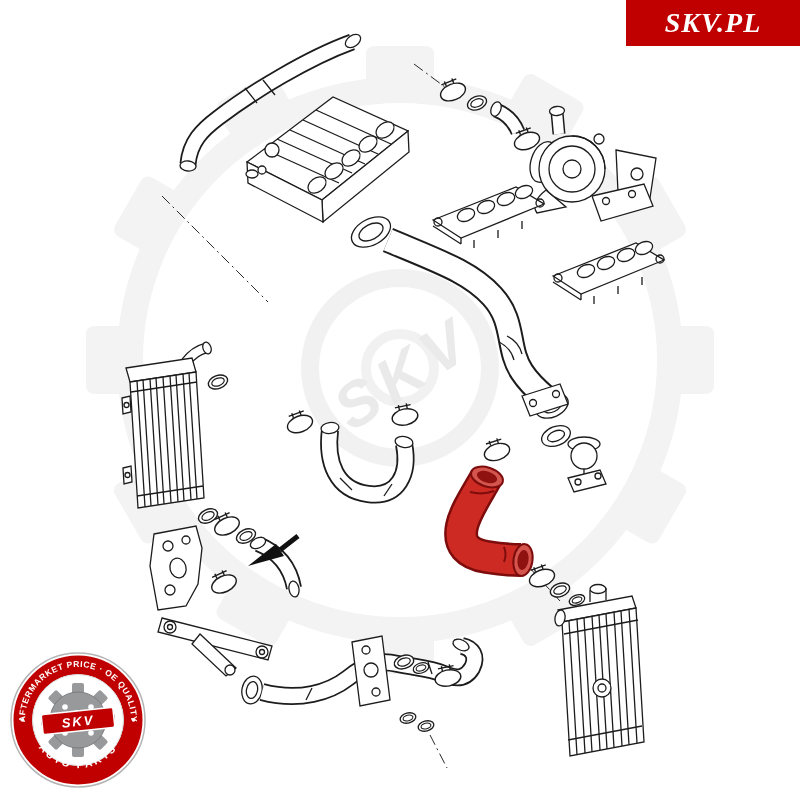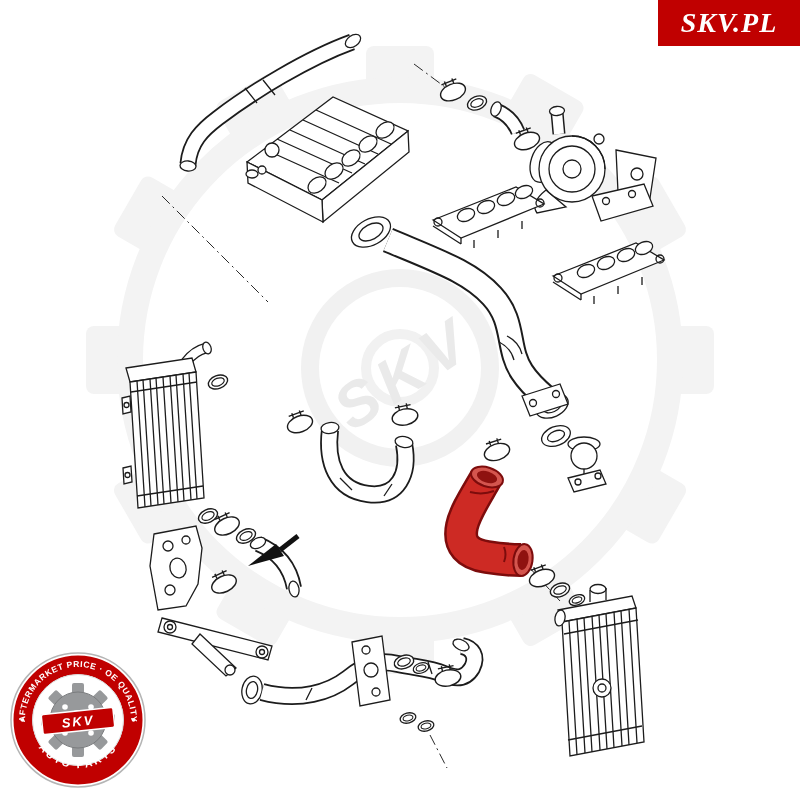--- a/index.html
+++ b/index.html
@@ -10,21 +10,21 @@
   }
   .art { position:absolute; left:0; top:0; width:800px; height:800px; }
   
   .ln { fill:none; stroke:#1c1c1c; stroke-width:1.3; }
   .fw { fill:#fff; stroke:#1c1c1c; stroke-width:1.3; }
   .to { fill:none; stroke:#1c1c1c; stroke-linecap:butt; stroke-linejoin:round; }
   .ti { fill:none; stroke:#fff; stroke-linecap:butt; stroke-linejoin:round; }
   .cl { fill:none; stroke:#2a2a2a; stroke-width:1; stroke-dasharray:11 4 2 4; }
   
   .banner {
-    position:absolute; top:0; right:0; width:142px; height:46px;
+    position:absolute; top:0; right:0; width:174px; height:46px;
     background:#c00000; display:flex; align-items:center; justify-content:center;
   }
   .banner-text {
     color:#fff; font-family:"Liberation Serif", serif;
     font-style:italic; font-weight:700; font-size:28px; letter-spacing:1px;
   }
   
   .badge { position:absolute; left:8px; bottom:10px; width:140px; height:140px; }
   .arc-text { font-family:"Liberation Sans", sans-serif; font-weight:700; font-size:8.5px; fill:#fff; letter-spacing:0.6px; }
   .arc-bottom { font-size:10.5px; letter-spacing:2.5px; }

